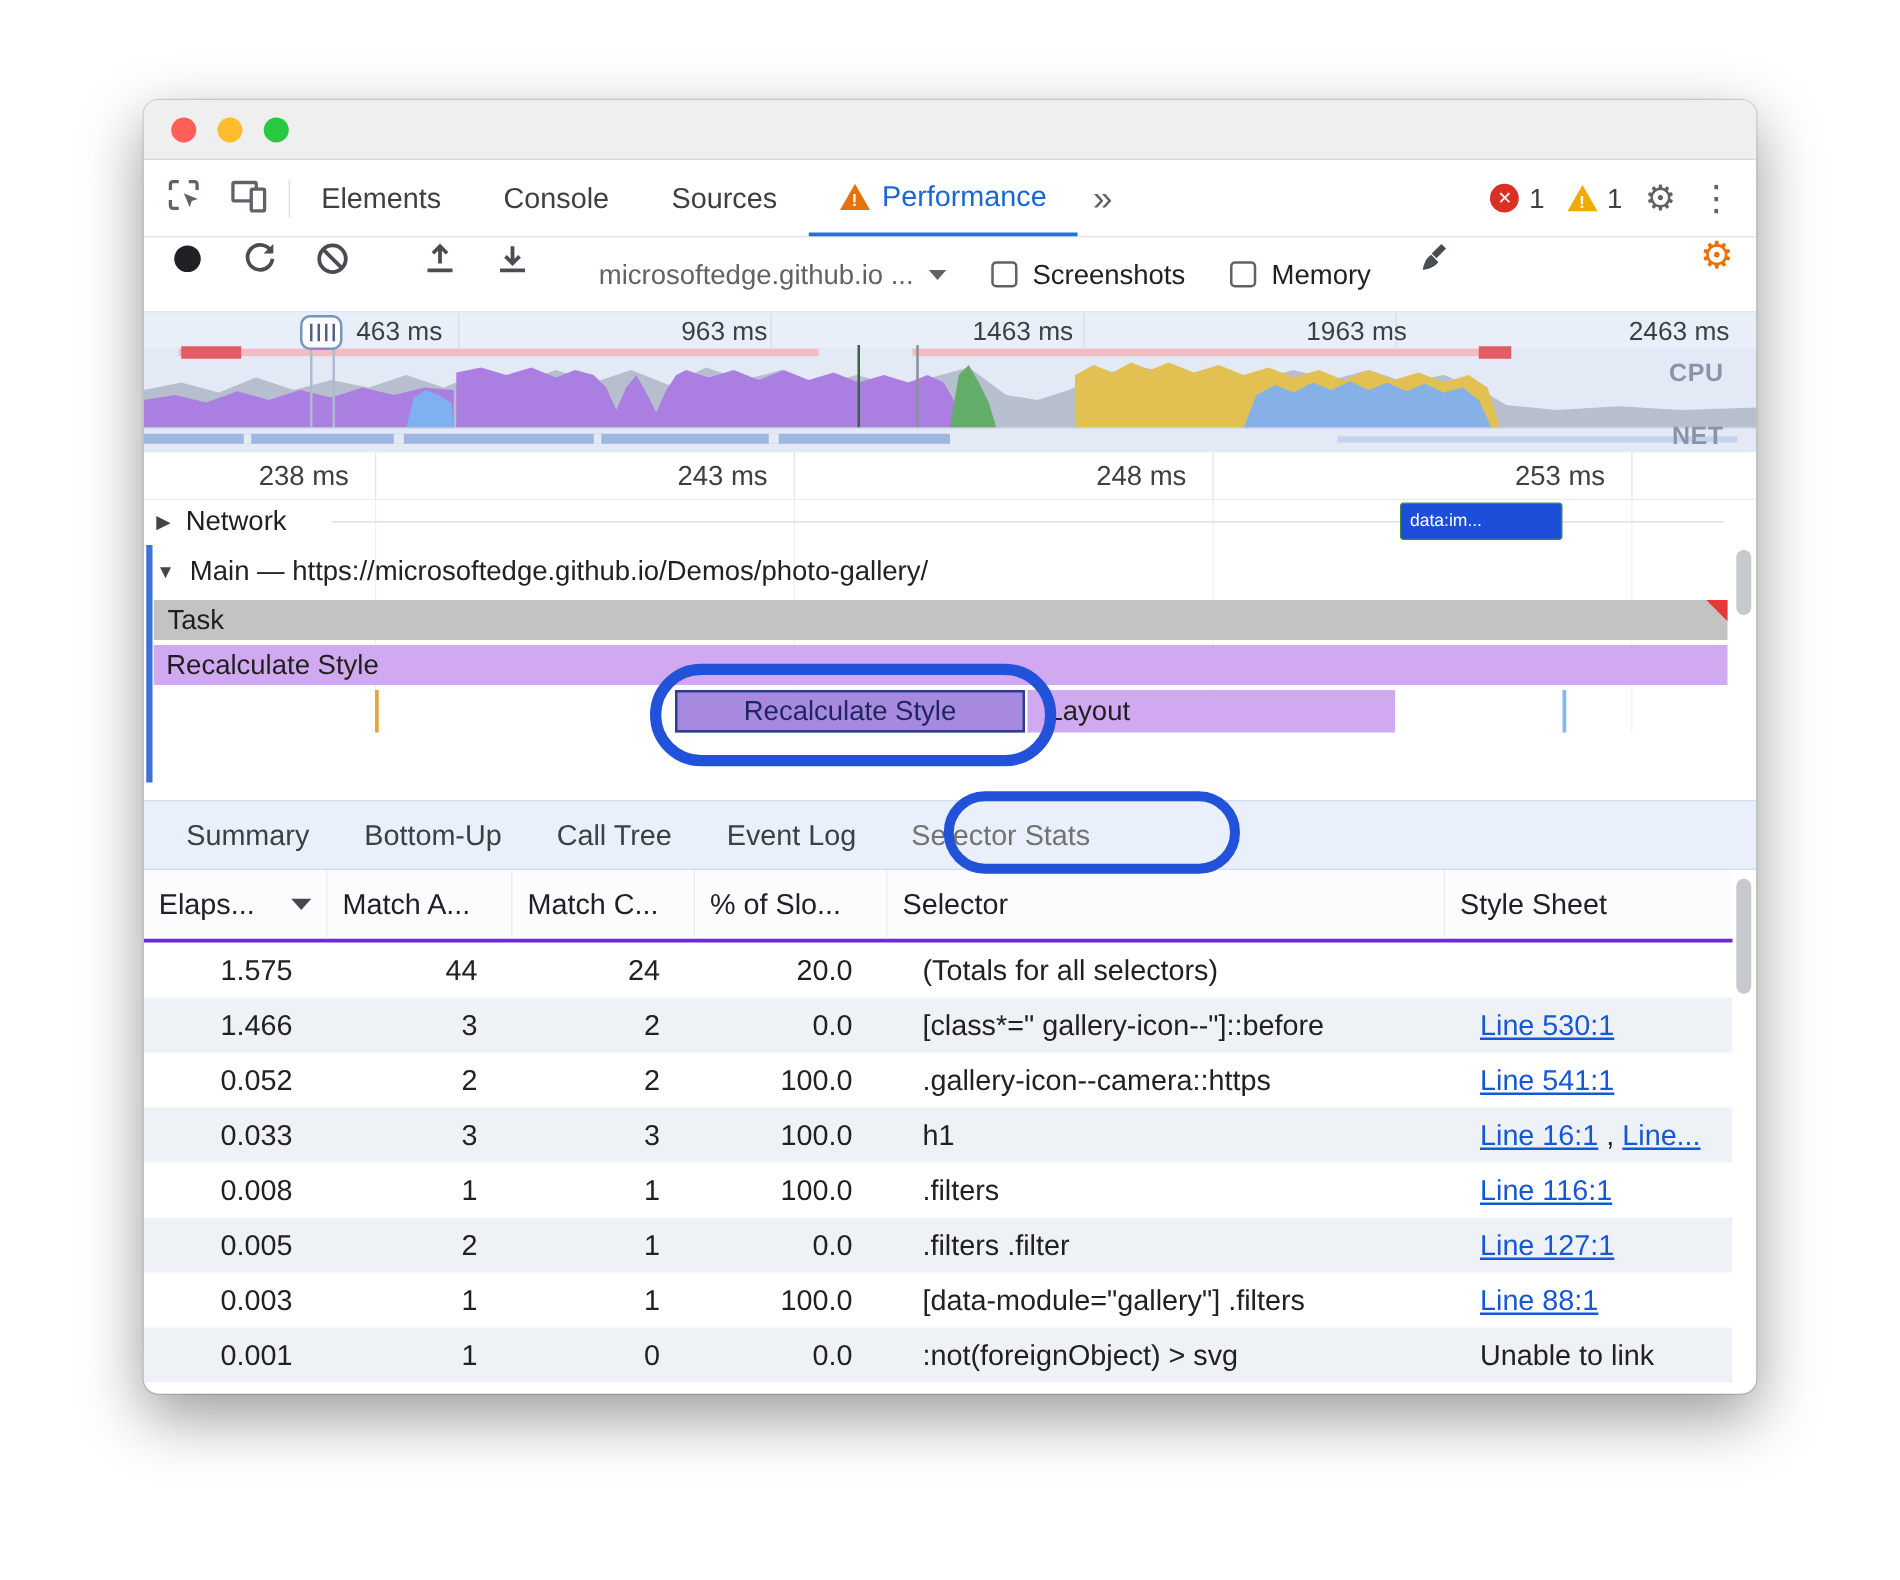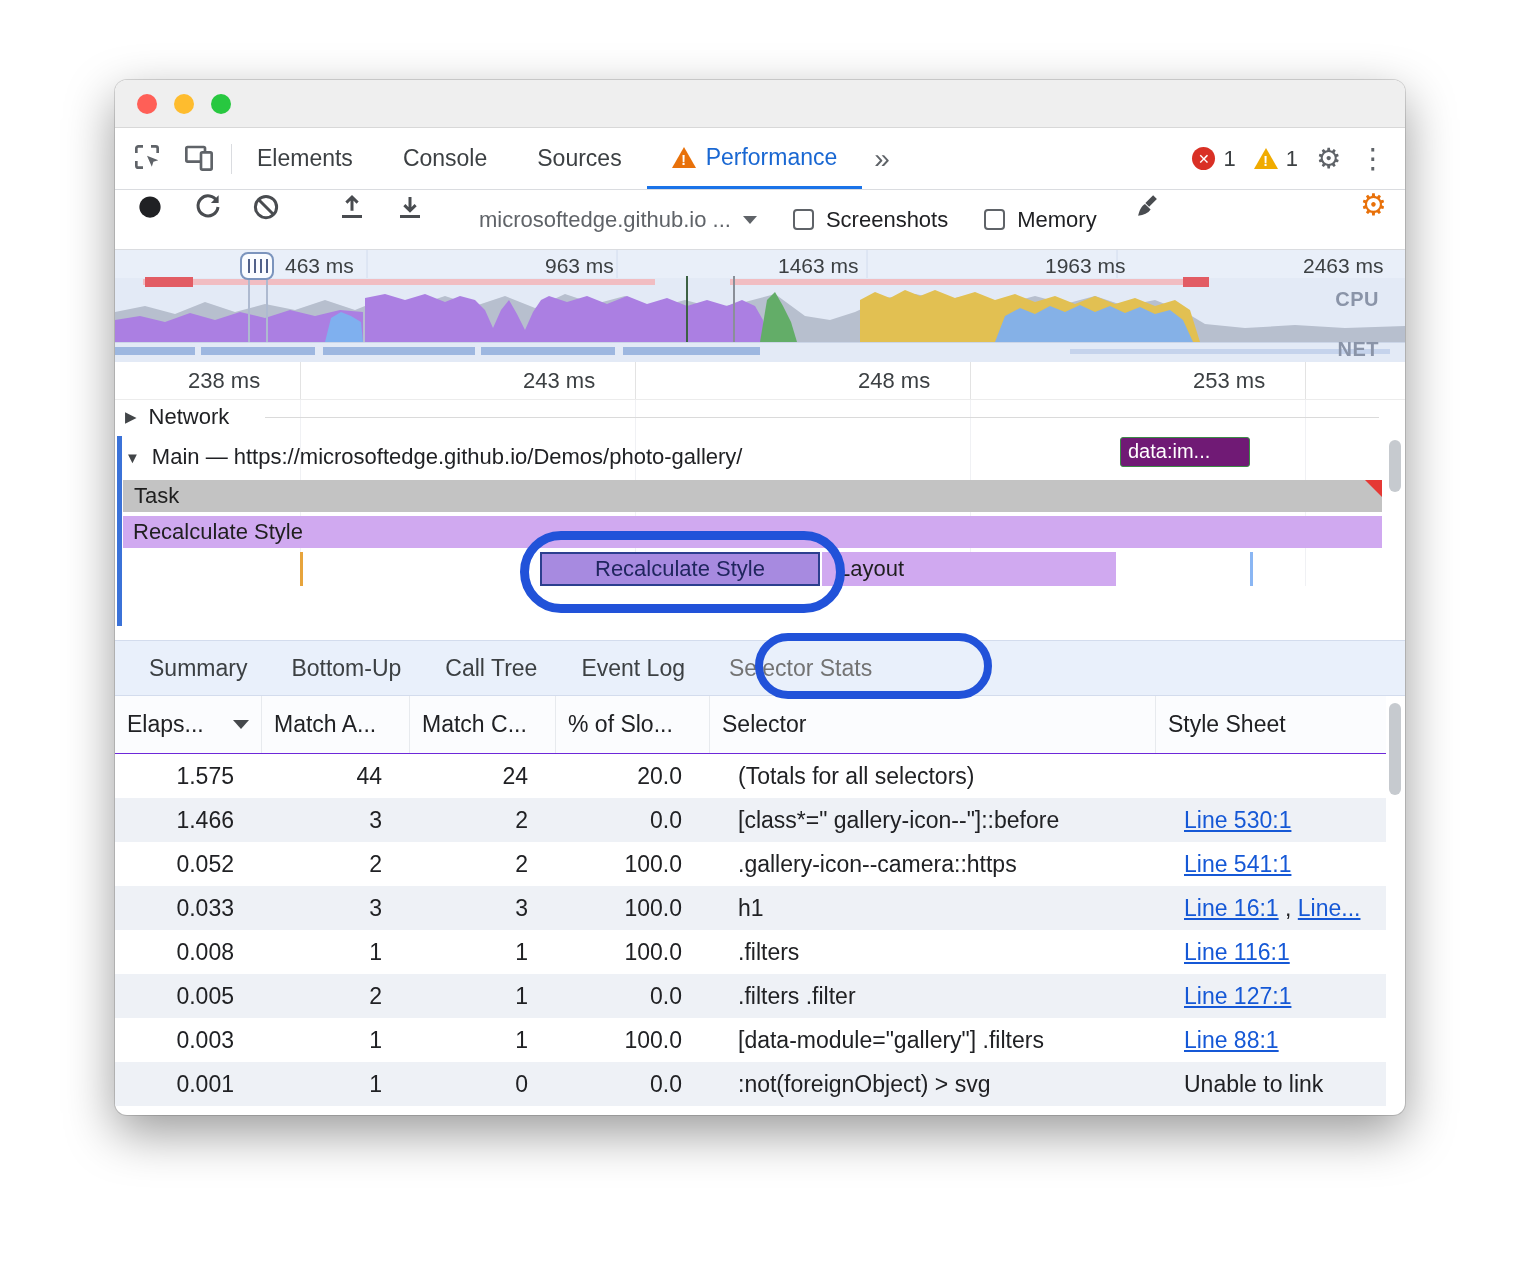--- a/index.html
+++ b/index.html
@@ -52,32 +52,32 @@
   
   .overview { position:absolute; top:170px; left:0; width:1290px; height:112px; background:#e3eaf6; }
   .ov-label { position:absolute; top:4px; font-size:21px; color:#3c4043; }
   .cpu-tag, .net-tag { position:absolute; right:26px; font-size:20px; font-weight:700;
     color:#8a94a8; letter-spacing:.5px; }
   .cpu-tag{top:38px} .net-tag{top:88px}
 
   
   .ruler { position:absolute; top:282px; left:0; right:0; height:38px; background:#fff;
     border-bottom:1px solid #ececec; }
-  .rlabel { position:absolute; top:6px; width:110px; text-align:left; font-size:22px; color:#3c4043; }
+  .rlabel { position:absolute; top:6px; width:110px; text-align:center; font-size:22px; color:#3c4043; }
   .rtick { position:absolute; top:0; bottom:0; width:1px; background:#e3e3e3; }
 
   
   .tracks { position:absolute; top:320px; left:0; width:1290px; height:240px; background:#fff; }
   .gv { position:absolute; top:0; height:186px; width:1px; background:#f0f1f4; }
   .rowlab { display:flex; align-items:center; gap:12px; font-size:22px; color:#202124; position:absolute; left:10px; }
   .disc { font-size:15px; color:#424548; }
   .net-line { position:absolute; left:150px; right:26px; top:17px; height:1px; background:#dadada; }
-  .net-block { position:absolute; left:1005px; top:2px; width:130px; height:30px; background:#701a75;
-    border:1px solid #3c8a46; border-radius:3px; color:#fff; font-size:20px; line-height:27px;
-    padding:0 7px; overflow:hidden; white-space:nowrap;margin-top:35px; }
+  .net-block { position:absolute; left:1005px; top:2px; width:130px; height:30px; background:#1d4ed8;
+    border:1px solid #3c8a46; border-radius:3px; color:#fff; font-size:14px; line-height:27px;
+    padding:0 7px; overflow:hidden; white-space:nowrap; }
   .left-bar { position:absolute; left:2px; top:36px; width:5px; height:190px; background:#3b72d8; }
   .task-bar { position:absolute; left:8px; top:80px; width:1259px; height:32px; background:#c3c3c3;
     font-size:22px; color:#1f1f1f; line-height:32px; padding-left:11px; }
   .task-tri { position:absolute; left:1250px; top:80px; width:0; height:0;
     border-top:17px solid #e53935; border-left:17px solid transparent; }
   .recalc-bar { position:absolute; left:8px; top:116px; width:1259px; height:32px; background:#d0a9f0;
     font-size:22px; color:#1f1f1f; line-height:32px; padding-left:10px; }
   .tick-o { position:absolute; left:185px; top:152px; width:3px; height:34px; background:#e7a43c; }
   .tick-b { position:absolute; left:1135px; top:152px; width:3px; height:34px; background:#8ab6f3; }
   .blk-layout { position:absolute; left:705px; top:152px; width:296px; height:34px; background:#d0a9f0;
@@ -90,21 +90,21 @@
   .tthumb { position:absolute; left:0; right:0; top:38px; height:52px; background:#c6cacf; border-radius:6px; }
 
   
   .btabs { position:absolute; top:560px; left:0; right:0; height:56px; background:#e9f0fb;
     border-top:1px solid #d3dced; border-bottom:1px solid #d3dced; display:flex; align-items:center;
     gap:44px; padding-left:34px; font-size:23px; color:#3c4043; }
   .btab.sel { color:#737373; }
 
   
   .thead { position:absolute; top:616px; left:0; width:1271px; height:58px; background:#fbfcfe;
-    border-bottom:1px solid #6d28d9; display:grid;
+    border-bottom:3px solid #6d28d9; display:grid;
     grid-template-columns:147px 148px 146px 154px 446px 1fr; font-size:23px; color:#202124; }
   .th { display:flex; align-items:center; padding:0 12px; border-right:1px solid #e7eaee; }
   .th.first { justify-content:space-between; }
   .sortarr { width:0; height:0; border-left:8px solid transparent; border-right:8px solid transparent;
     border-top:9px solid #45484c; }
   .tbody { position:absolute; top:674px; left:0; width:1271px; }
   .tr { display:grid; grid-template-columns:147px 148px 146px 154px 446px 1fr; height:44px;
     font-size:23px; color:#202124; align-items:center; }
   .tr:nth-child(even) { background:#eef1f6; }
   .td { padding:0 28px; overflow:hidden; white-space:nowrap; }

